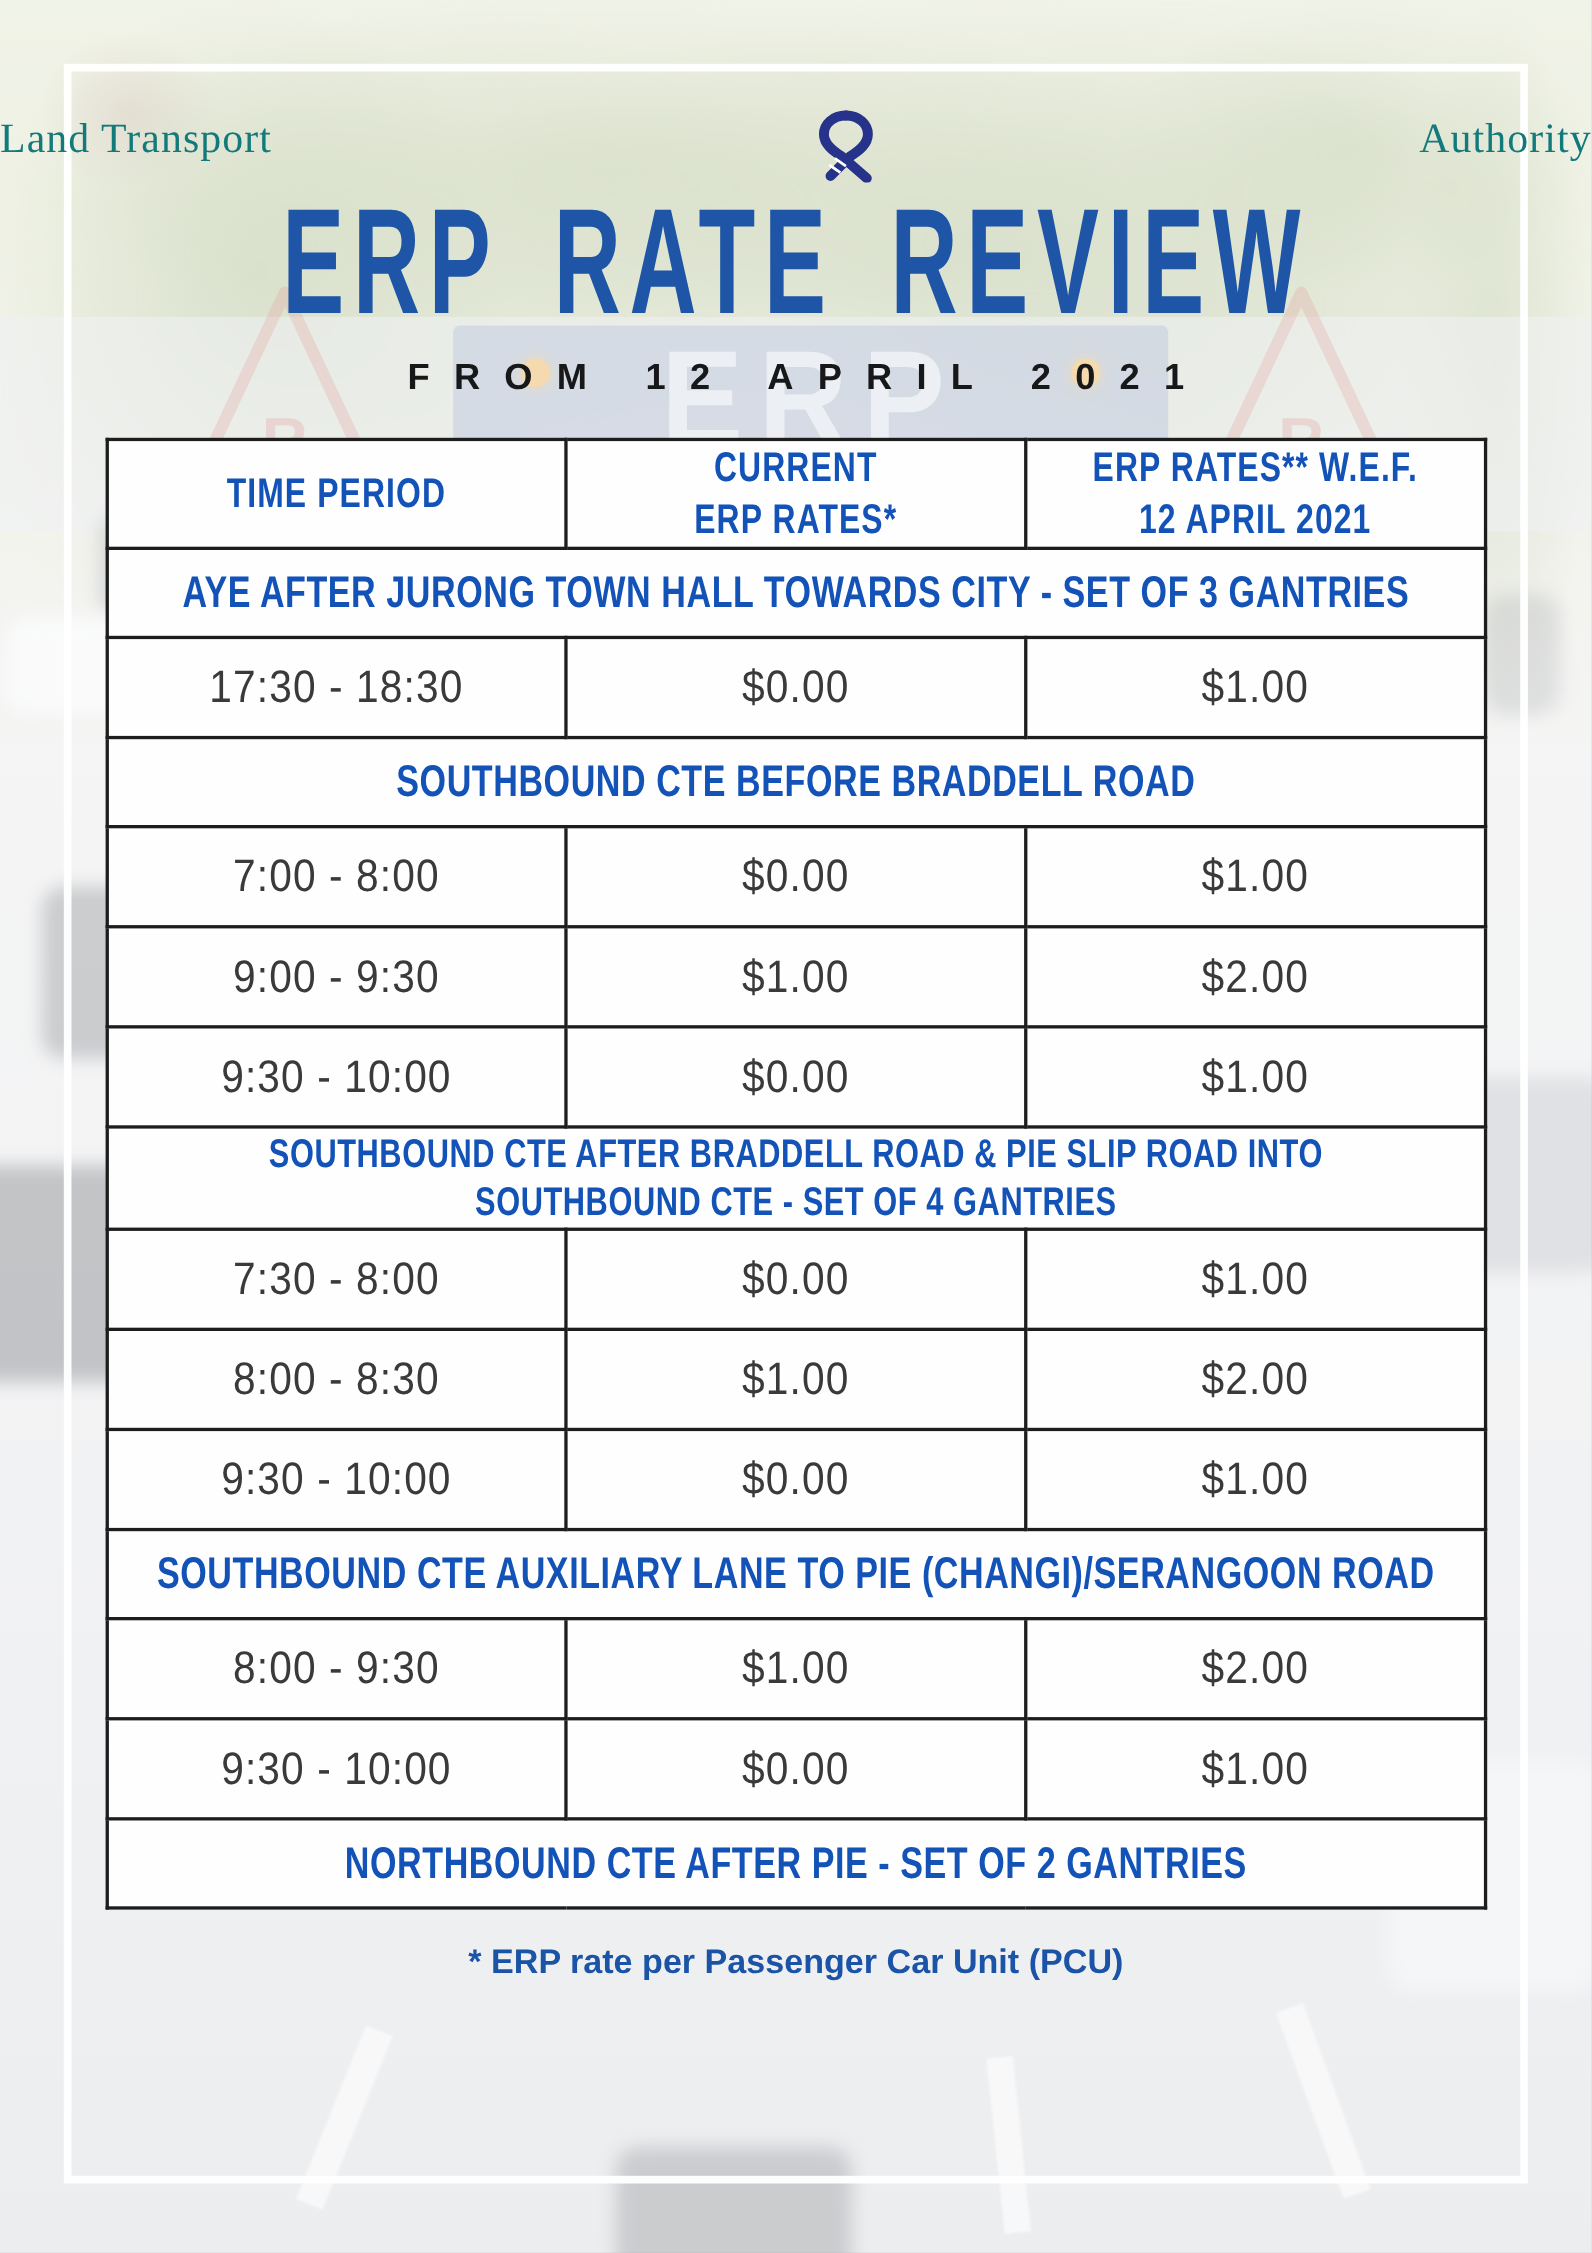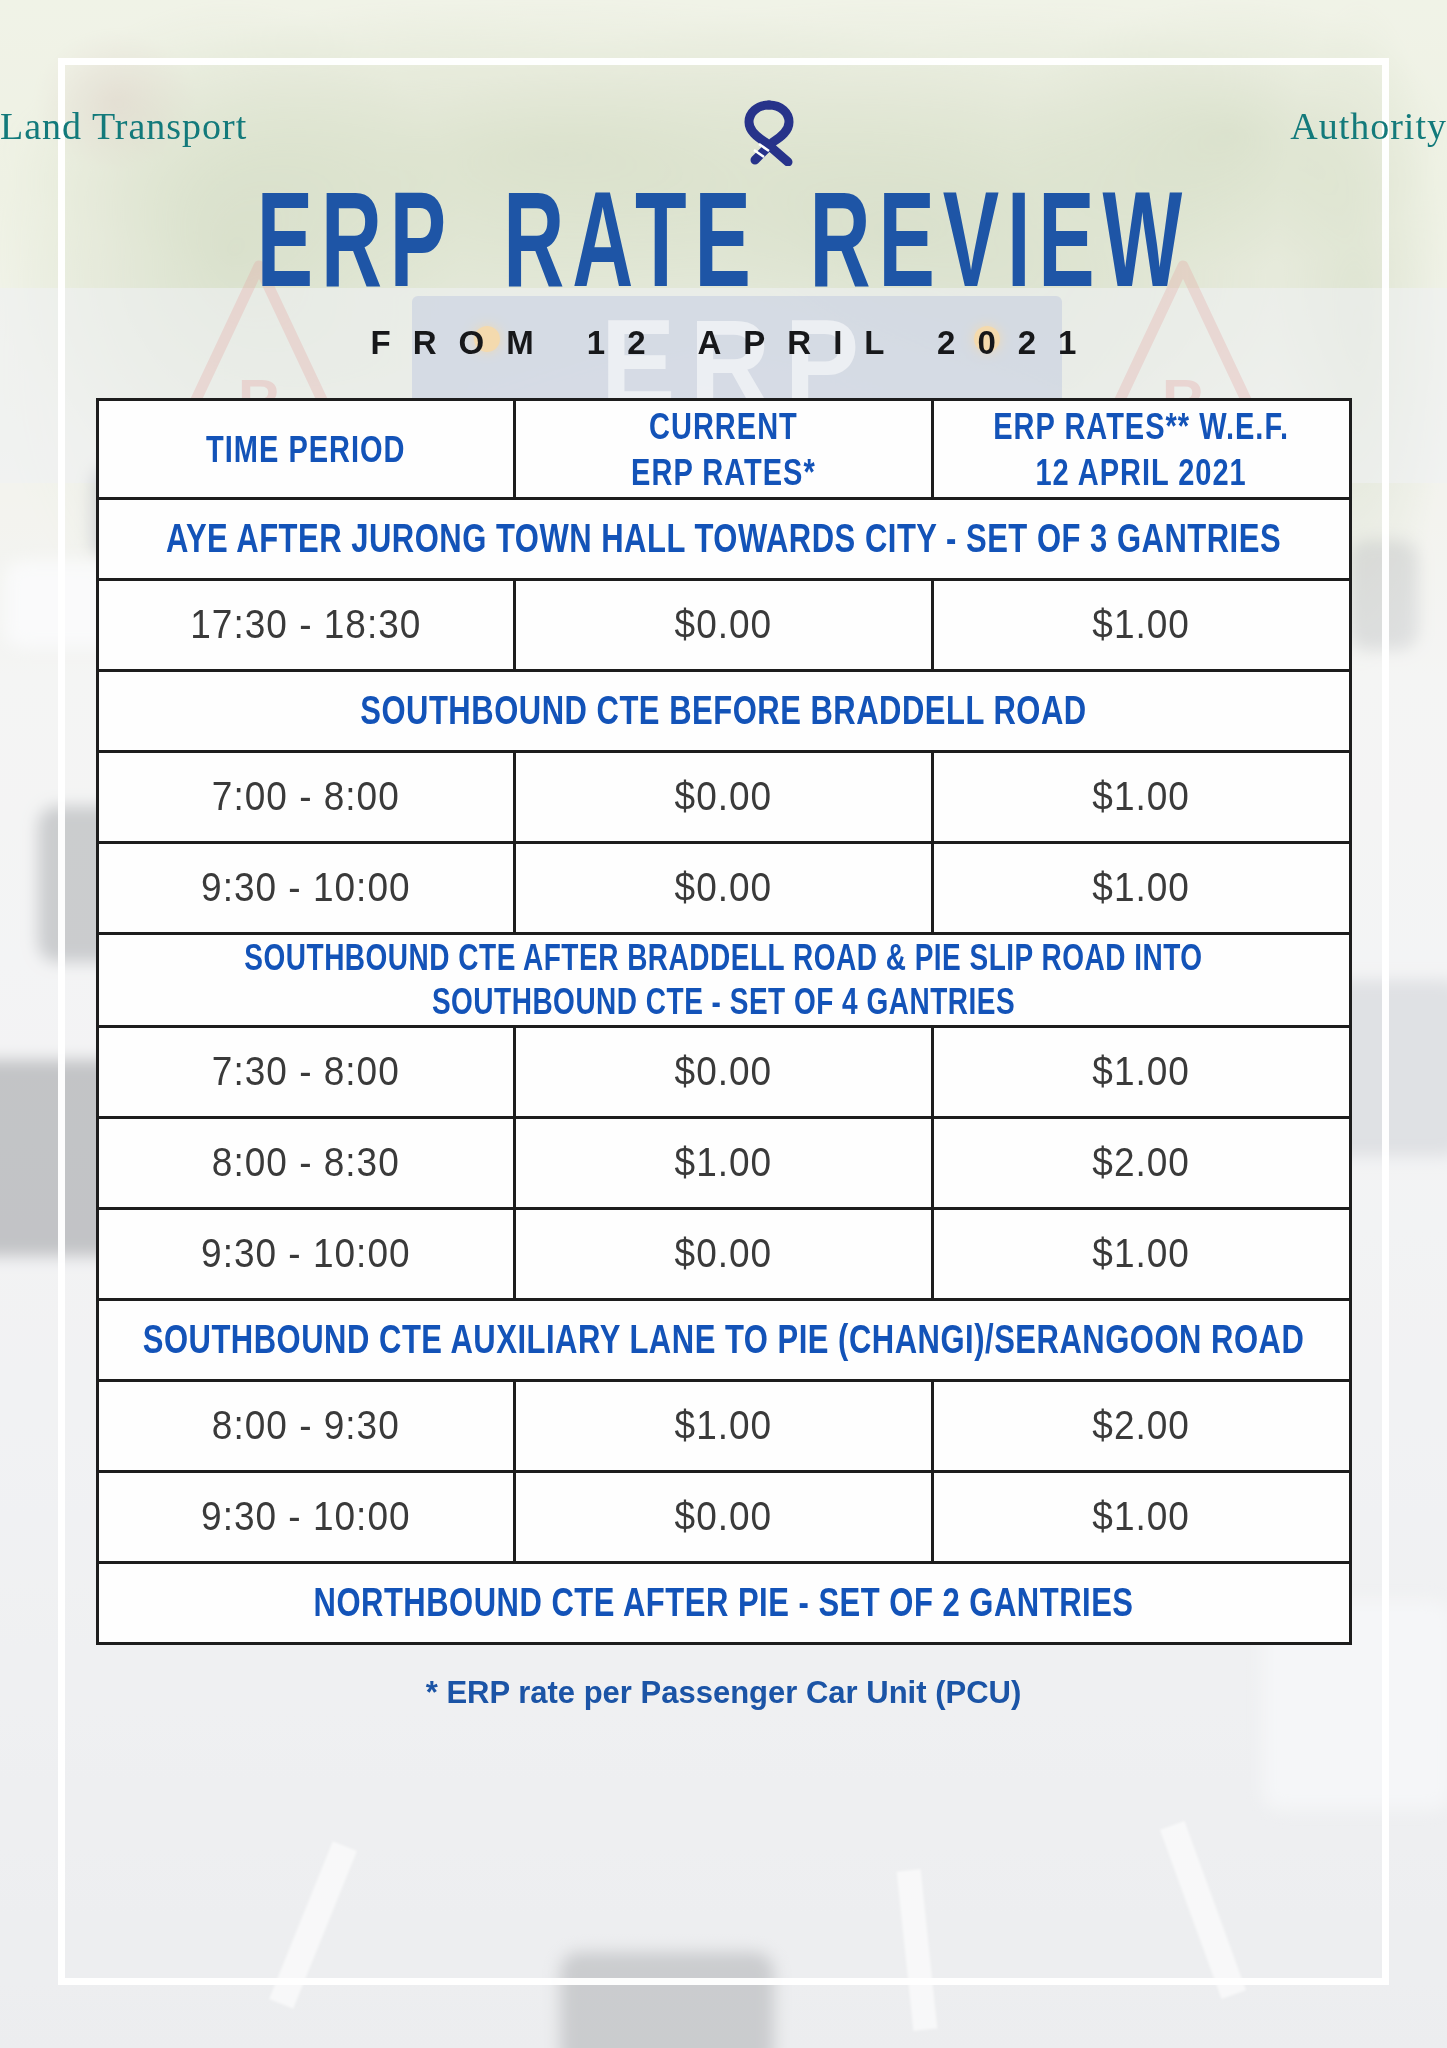--- a/index.html
+++ b/index.html
@@ -214,20 +214,25 @@
         <td colspan="3">
           <span class="cond">SOUTHBOUND CTE BEFORE BRADDELL ROAD</span>
         </td>
       </tr>
       <tr class="data">
         <td><span class="val">7:00 - 8:00</span></td>
         <td><span class="val">$0.00</span></td>
         <td><span class="val">$1.00</span></td>
       </tr>
       <tr class="data">
+        <td><span class="val">9:00 - 9:30</span></td>
+        <td><span class="val">$1.00</span></td>
+        <td><span class="val">$2.00</span></td>
+      </tr>
+      <tr class="data">
         <td><span class="val">9:30 - 10:00</span></td>
         <td><span class="val">$0.00</span></td>
         <td><span class="val">$1.00</span></td>
       </tr>
 
       <tr class="section two-line">
         <td colspan="3">
           <span class="cond"><span>SOUTHBOUND CTE AFTER BRADDELL ROAD &amp; PIE SLIP ROAD INTO</span><br><span>SOUTHBOUND CTE - SET OF 4 GANTRIES</span></span>
         </td>
       </tr>

